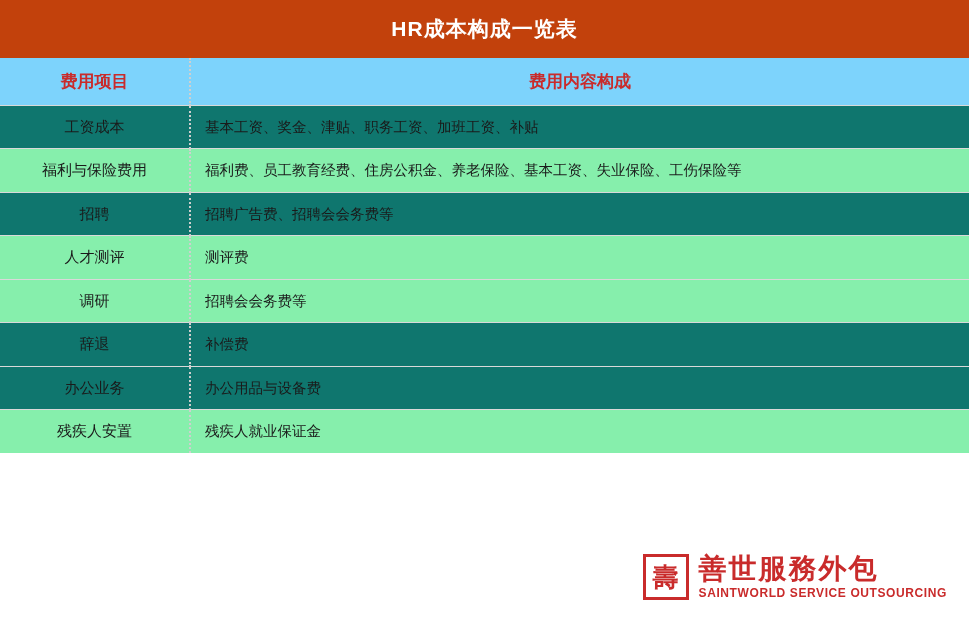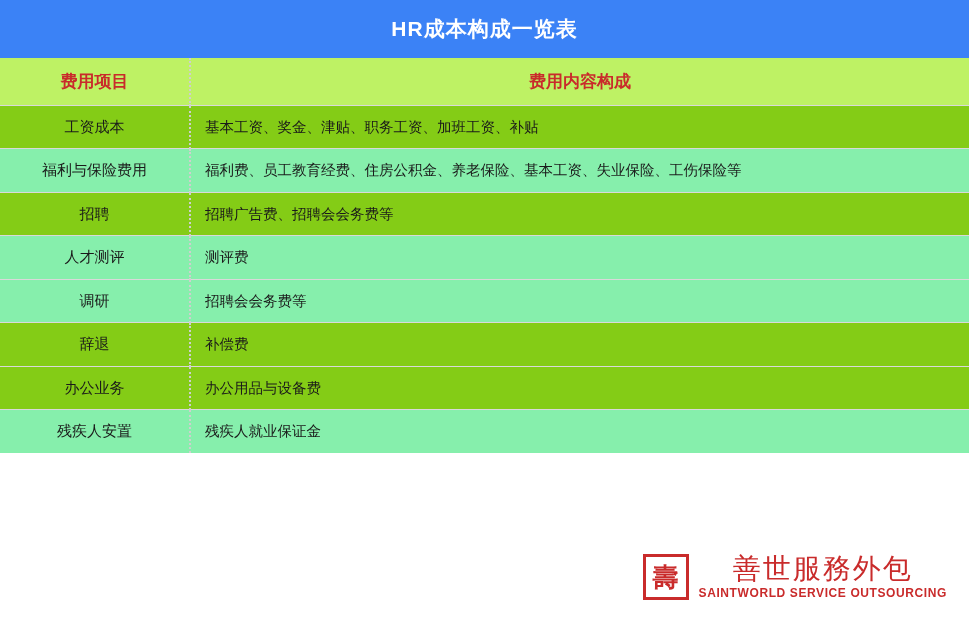--- a/index.html
+++ b/index.html
@@ -13,21 +13,21 @@
     font-family: "Liberation Sans", sans-serif;
     overflow: hidden;
   }
   .sheet {
     position: relative;
     width: 969px;
     height: 622px;
     box-sizing: border-box;
   }
   .title-bar {
-    background: #3b82f6;
+    background: #c2410c;
     color: #ffffff;
     font-size: 21px;
     font-weight: bold;
     text-align: center;
     line-height: 58px;
     height: 58px;
     letter-spacing: 1px;
   }
   table.cost-table {
     width: 100%;
@@ -40,42 +40,42 @@
   .cost-table th, .cost-table td {
     border-bottom: 1px solid #d9d9d9;
     vertical-align: middle;
   }
   .cost-table th.head-item, .cost-table th.head-desc {
     color: #c92b2b;
     font-size: 17px;
     font-weight: bold;
     text-align: center;
     height: 45px;
-    background: #bef264;
+    background: #7dd3fc;
   }
   .cost-table th.head-item {
     border-right: 2px dotted #cfcfcf;
   }
   .cost-table td.cell-item {
     text-align: center;
     font-size: 15px;
     color: #1a1a1a;
     padding: 8px 6px;
     border-right: 2px dotted #cfcfcf;
     line-height: 1.5;
   }
   .cost-table td.cell-desc {
     text-align: left;
     font-size: 14.5px;
     color: #1a1a1a;
     padding: 10px 10px 10px 14px;
     line-height: 1.55;
   }
   .cost-table tbody tr.row-odd td {
-    background: #84cc16;
+    background: #0f766e;
   }
   .cost-table tbody tr.row-even td {
     background: #86efac;
   }
   .cost-table tbody tr:last-child td {
     border-bottom: none;
   }
 
   .logo-block {
     position: absolute;
@@ -101,25 +101,24 @@
     line-height: 1;
   }
   .logo-text {
     display: flex;
     flex-direction: column;
     justify-content: center;
   }
   .logo-cn {
     color: #c92b2b;
     font-size: 28px;
-    font-weight: normal;
+    font-weight: bold;
     font-family: "DejaVu Serif", serif;
     letter-spacing: 2px;
     line-height: 1.05;
-    text-align: center;
   }
   .logo-en {
     color: #c92b2b;
     font-size: 12px;
     font-weight: bold;
     letter-spacing: 0.6px;
     margin-top: 2px;
   }
 </style>
 </head>

